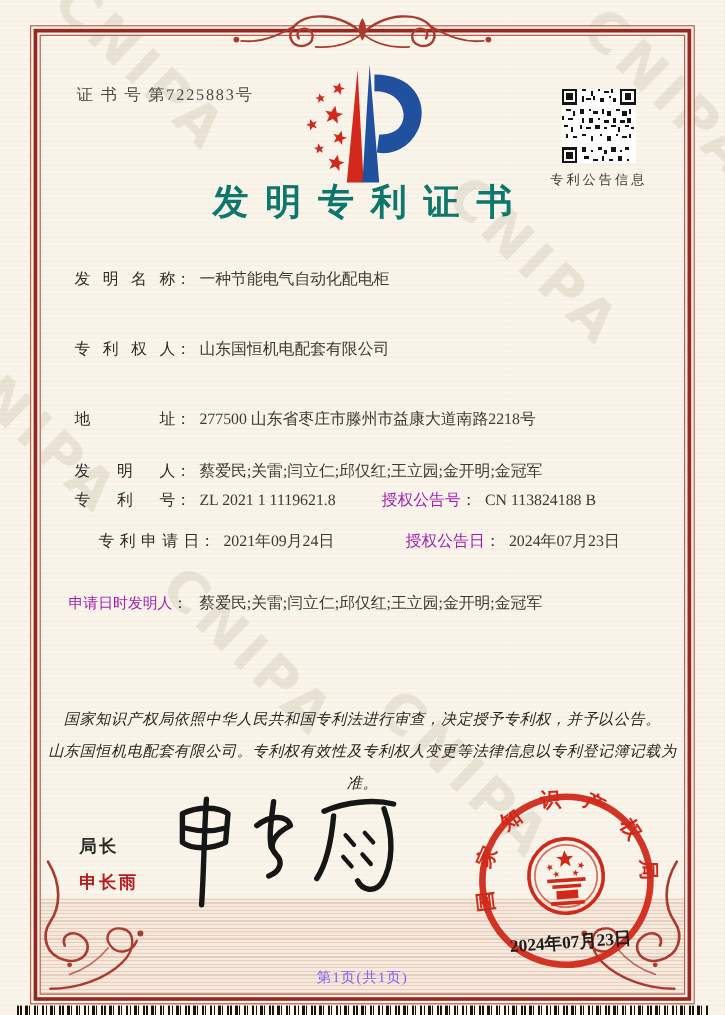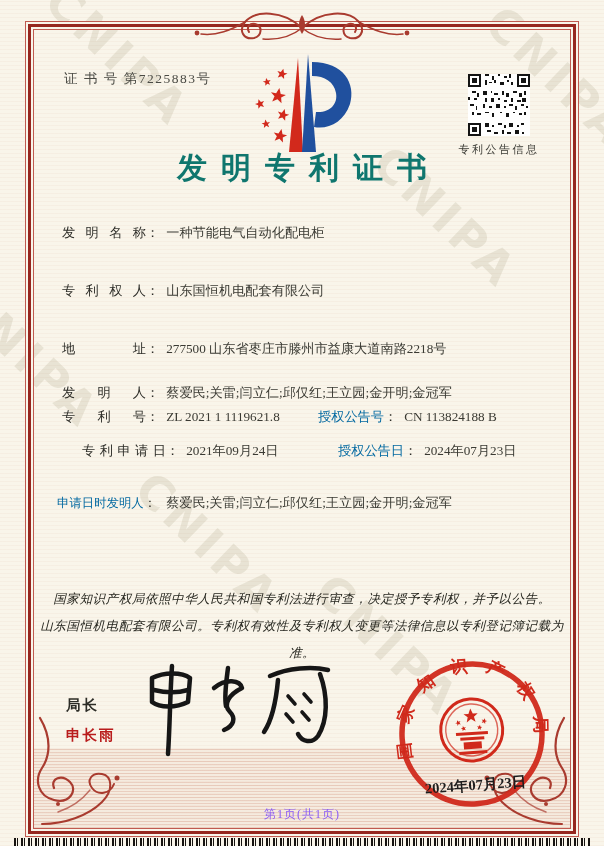--- a/index.html
+++ b/index.html
@@ -46,21 +46,21 @@
     position:absolute; left:448px; top:142px; width:102px; text-align:center;
     font-size:11px; letter-spacing:2.5px; color:#3b3b35;
   }
   .title{
     position:absolute; left:0; right:0; top:148px; text-align:center;
     font-size:30px; font-weight:800; color:#0f766e;
     letter-spacing:14px; text-indent:14px;
   }
   .row{position:absolute; left:62px; font-size:13.2px; color:#33332e; white-space:nowrap;}
   .flabel{display:inline-block; width:84px; text-align:justify; text-align-last:justify; color:#2e2e29;}
-  .flabel-n{display:inline-block; color:#0369a1;}
+  .flabel-n{display:inline-block; color:#a21caf;}
   .colon{color:#2e2e29;}
   .fval{margin-left:7px; color:#3a3a33;}
   .col-r{position:absolute; left:256px;}
   .row-long{font-size:12.4px;}
   .row-long .fval{margin-left:10px; font-size:13.2px;}
   .statement{
     position:absolute; left:40px; right:40px; top:586px; text-align:center;
     font-size:12.6px; line-height:27px; color:#26261f; font-style:italic;
     letter-spacing:0.5px;
   }

